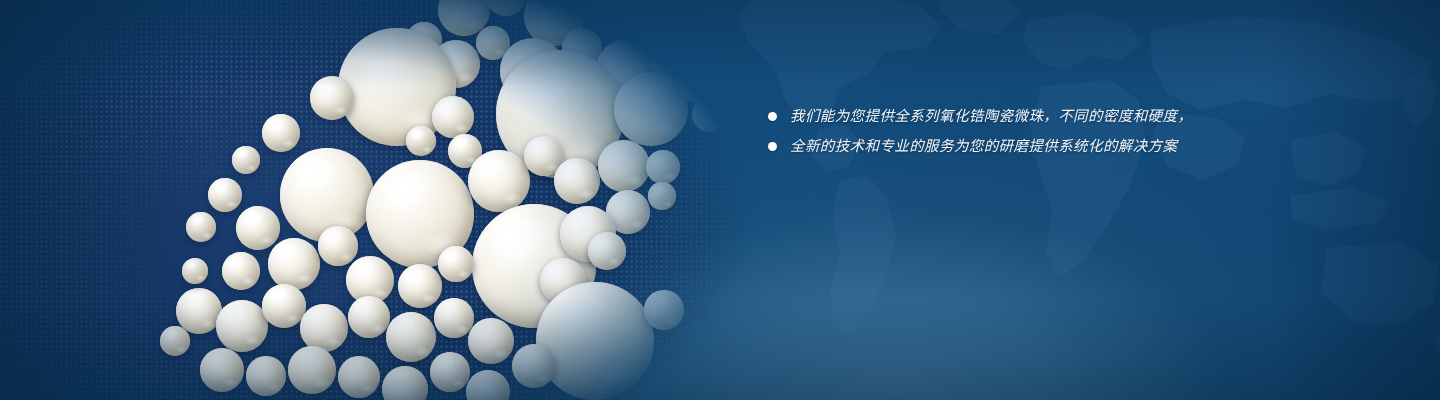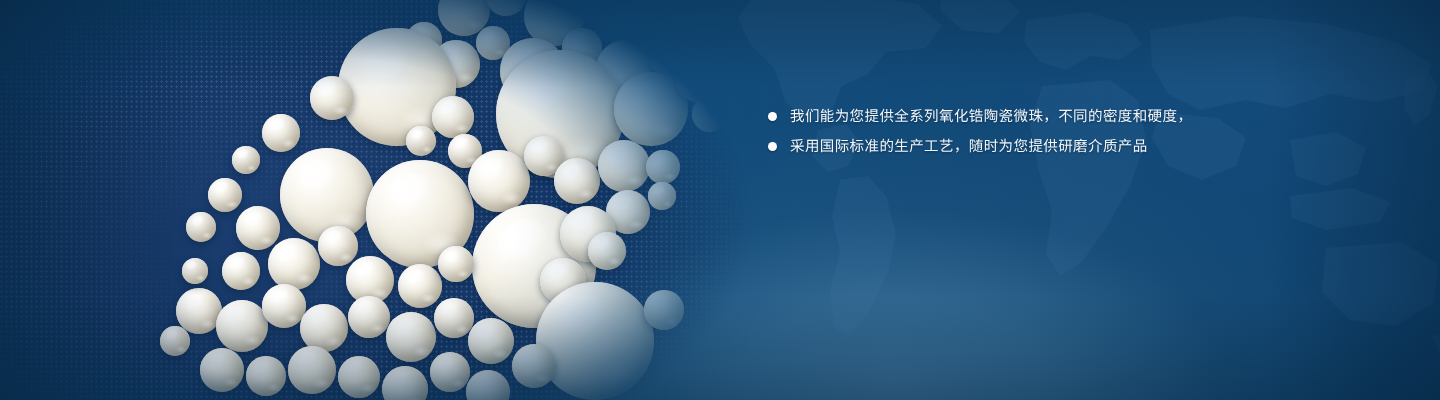--- a/index.html
+++ b/index.html
@@ -133,20 +133,21 @@
     letter-spacing: 1px;
     color: #ffffff;
     text-shadow: 0 1px 3px rgba(3,26,48,0.55);
     white-space: nowrap;
   }
 
   .bullets {
     list-style: none;
     margin: 0;
     padding: 0;
+    font-style: italic;
   }
   .bullet {
     position: relative;
     padding-left: 28px;
     margin-bottom: 6px;
     font-size: 14.5px;
     line-height: 24px;
     color: #f2f6fa;
     letter-spacing: 0.4px;
     text-shadow: 0 1px 2px rgba(3,26,48,0.5);
@@ -291,22 +292,22 @@
   <div class="content">
 
 
     <ul class="bullets">
 
       <li class="bullet">
         <span class="bullet-dot"></span>
         <span class="bullet-line">我们能为您提供全系列氧化锆陶瓷微珠，不同的密度和硬度，</span>
       </li>
 
-
       <li class="bullet">
         <span class="bullet-dot"></span>
-        <span class="bullet-line">采用国际标准的生产工艺，随时为您提供研磨介质产品</span>
+        <span class="bullet-line">全新的技术和专业的服务为您的研磨提供系统化的解决方案</span>
       </li>
+
 
     </ul>
   </div>
 
 </div>
 
 </body></html>

